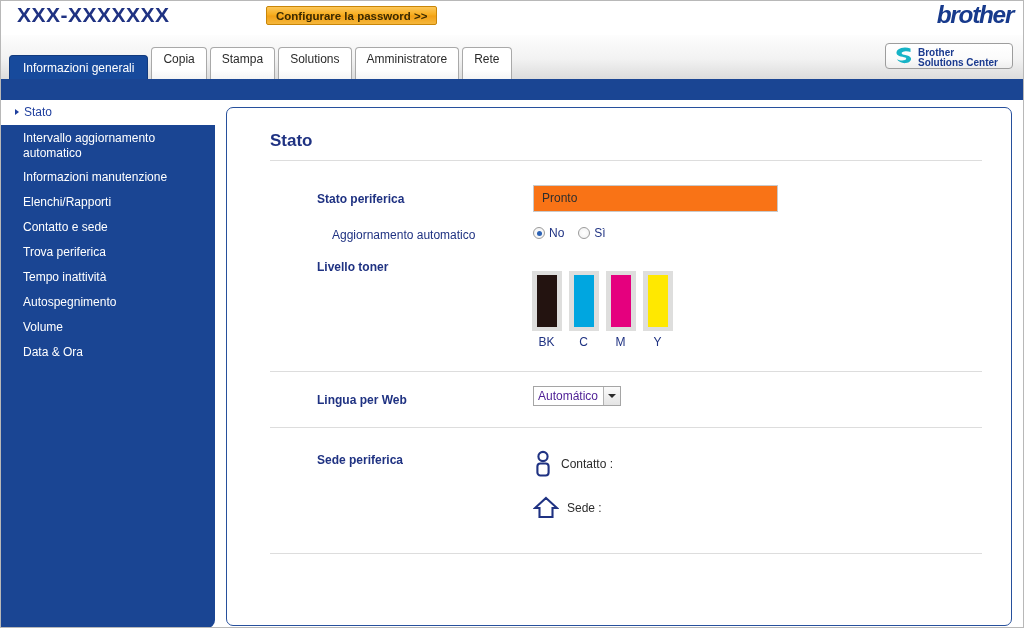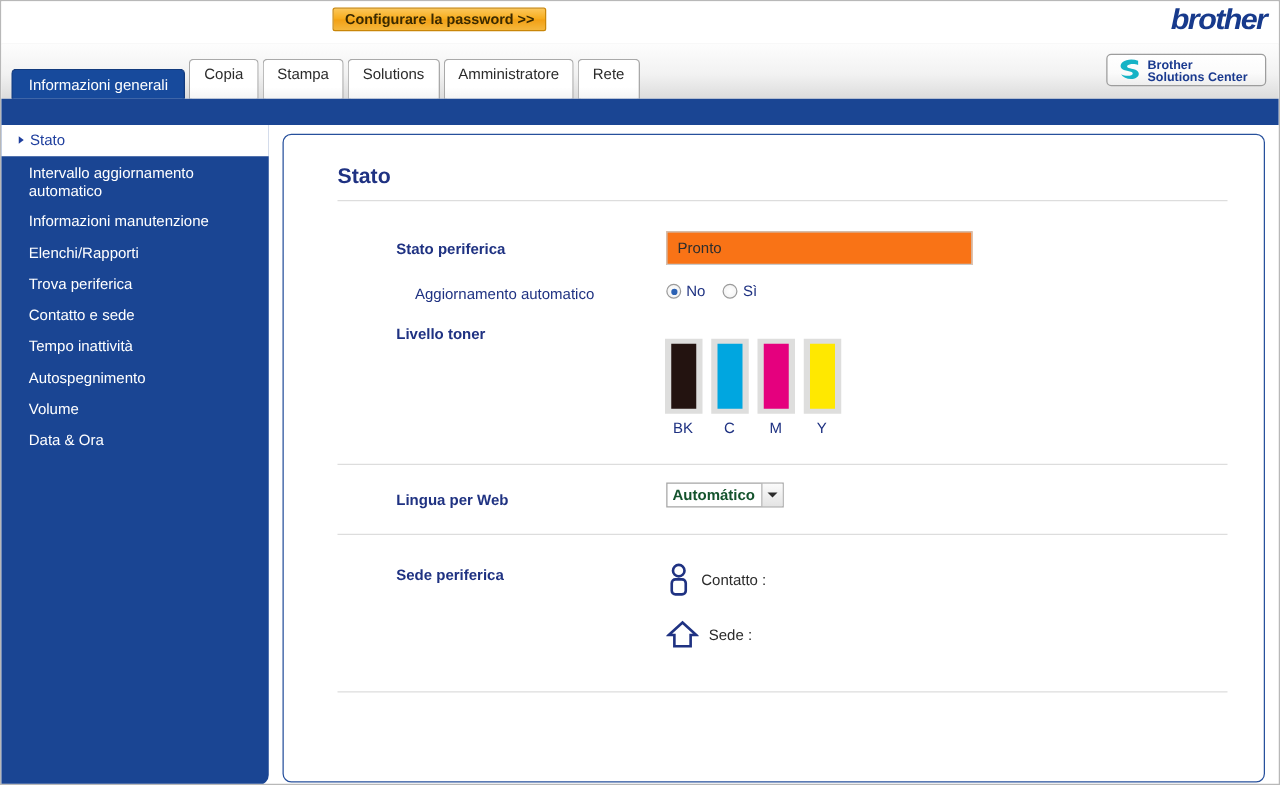--- a/index.html
+++ b/index.html
@@ -336,23 +336,22 @@
     display: flex;
     align-items: stretch;
     border: 1px solid #a5a5a5;
     background: #ffffff;
     box-sizing: border-box;
     cursor: pointer;
   }
   #lang-value {
     padding: 2px 5px 0 4px;
     font-size: 12px;
-    color: #14532d;
+    color: #4c1d95;
     white-space: nowrap;
-    font-weight: bold;
   }
   #lang-arrow-box {
     width: 16px;
     background: linear-gradient(to bottom, #fbfbfb 0%, #e4e4e4 100%);
     border-left: 1px solid #b2b2b2;
     position: relative;
   }
   #lang-arrow-box::after {
     content: "";
     position: absolute;
@@ -376,20 +375,21 @@
   #row-home { top: 387px; }
   .icon-row svg { display: block; }
   .icon-row .rowtext { margin-left: 8px; color: #2b2b2b; }
 </style>
 </head>
 <body>
 
 <div id="page">
 
   <div id="header">
+    <div id="model-title">XXX-XXXXXXX</div>
     <div id="password-button">Configurare la password &gt;&gt;</div>
     <div id="brother-logo">brother</div>
   </div>
 
   <div id="tabstrip">
     <div id="tabs">
       <div class="tab active">Informazioni generali</div>
       <div class="tab">Copia</div>
       <div class="tab">Stampa</div>
       <div class="tab">Solutions</div>
@@ -408,22 +408,22 @@
 
   <div id="blueband"></div>
 
   <div id="sidebar">
     <div class="side-item active">
       <span class="caret"></span><span>Stato</span>
     </div>
     <div class="side-item sub">Intervallo aggiornamento automatico</div>
     <div class="side-item">Informazioni manutenzione</div>
     <div class="side-item">Elenchi/Rapporti</div>
+    <div class="side-item">Contatto e sede</div>
     <div class="side-item">Trova periferica</div>
-    <div class="side-item">Contatto e sede</div>
     <div class="side-item">Tempo inattività</div>
     <div class="side-item">Autospegnimento</div>
     <div class="side-item">Volume</div>
     <div class="side-item">Data &amp; Ora</div>
   </div>
 
   <div id="content">
 
     <div id="content-title">Stato</div>
     <div class="hr" id="hr-title"></div>

